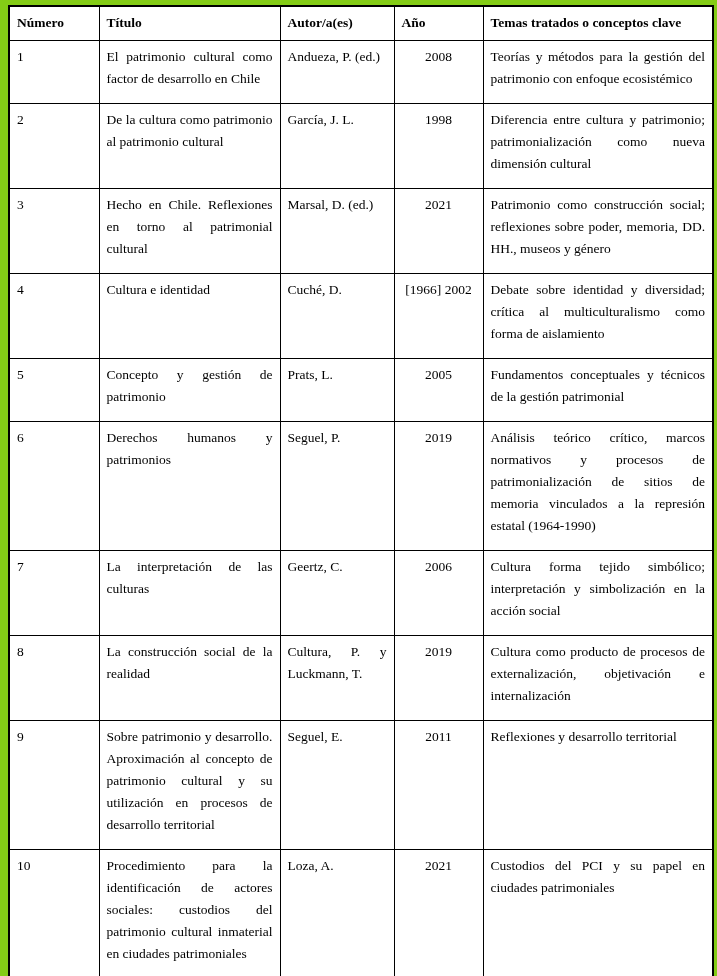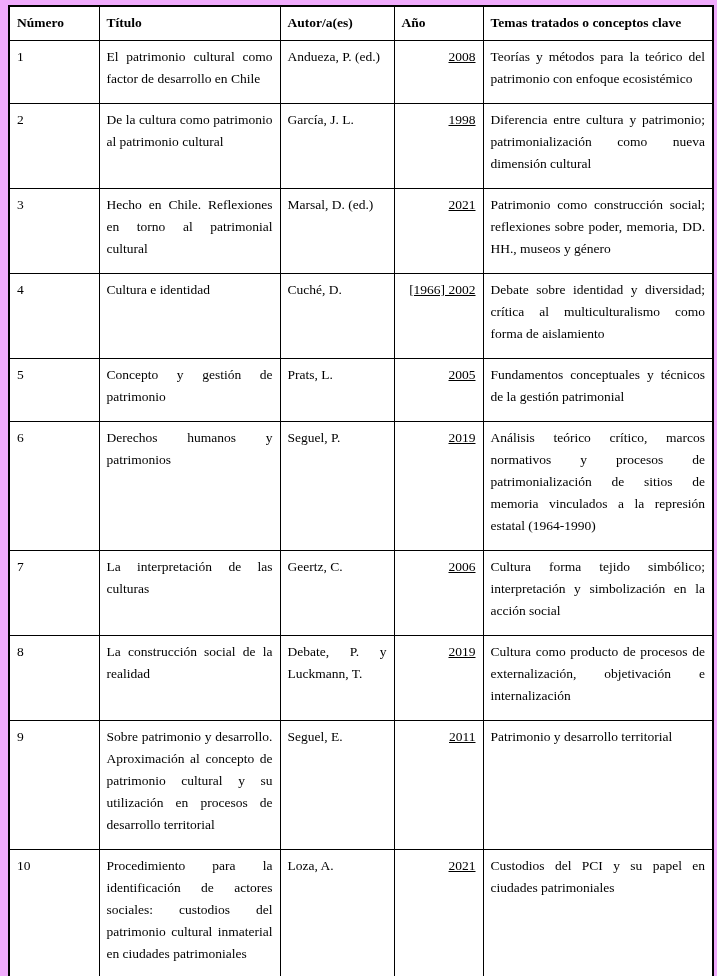--- a/index.html
+++ b/index.html
@@ -8,21 +8,21 @@
     background: #ffffff;
     color: #000000;
     font-family: "Liberation Serif", "DejaVu Serif", serif;
   }
   .page {
     width: 717px;
     height: 976px;
     overflow: hidden;
     box-sizing: border-box;
     padding: 5px 5px 0 8px;
-    background: #f0abfc;
+    background: #84cc16;
   }
   table.lit-table {
     border-collapse: collapse;
     table-layout: fixed;
     width: 704px;
     border: 2px solid #000000;
     background: #ffffff;
   }
   table.lit-table th,
   table.lit-table td {
@@ -36,21 +36,21 @@
   }
   table.lit-table th {
     font-weight: bold;
     text-align: left;
     padding-bottom: 6px;
     white-space: nowrap;
   }
   td.col-numero { text-align: left; }
   td.col-titulo { text-align: justify; font-family: Liberation Serif, serif; }
   td.col-autor  { text-align: justify; }
-  td.col-anio   { text-align: right; text-decoration: underline; }
+  td.col-anio   { text-align: center; }
   td.col-temas  { text-align: justify; }
 
   col.c-numero { width: 90px; }
   col.c-titulo { width: 181px; }
   col.c-autor  { width: 114px; }
   col.c-anio   { width: 89px; }
   col.c-temas  { width: 230px; }
 </style>
 </head>
 <body>
@@ -72,21 +72,21 @@
         <th>Año</th>
         <th>Temas tratados o conceptos clave</th>
       </tr>
     </thead>
     <tbody>
         <tr>
           <td class="col-numero">1</td>
           <td class="col-titulo">El patrimonio cultural como factor de desarrollo en Chile</td>
           <td class="col-autor">Andueza, P. (ed.)</td>
           <td class="col-anio">2008</td>
-          <td class="col-temas">Teorías y métodos para la teórico del patrimonio con enfoque ecosistémico</td>
+          <td class="col-temas">Teorías y métodos para la gestión del patrimonio con enfoque ecosistémico</td>
         </tr>
         <tr>
           <td class="col-numero">2</td>
           <td class="col-titulo">De la cultura como patrimonio al patrimonio cultural</td>
           <td class="col-autor">García, J. L.</td>
           <td class="col-anio">1998</td>
           <td class="col-temas">Diferencia entre cultura y patrimonio; patrimonialización como nueva dimensión cultural</td>
         </tr>
         <tr>
           <td class="col-numero">3</td>
@@ -119,30 +119,30 @@
         <tr>
           <td class="col-numero">7</td>
           <td class="col-titulo">La interpretación de las culturas</td>
           <td class="col-autor">Geertz, C.</td>
           <td class="col-anio">2006</td>
           <td class="col-temas">Cultura forma tejido simbólico; interpretación y simbolización en la acción social</td>
         </tr>
         <tr>
           <td class="col-numero">8</td>
           <td class="col-titulo">La construcción social de la realidad</td>
-          <td class="col-autor">Debate, P. y Luckmann, T.</td>
+          <td class="col-autor">Cultura, P. y Luckmann, T.</td>
           <td class="col-anio">2019</td>
           <td class="col-temas">Cultura como producto de procesos de externalización, objetivación e internalización</td>
         </tr>
         <tr>
           <td class="col-numero">9</td>
           <td class="col-titulo">Sobre patrimonio y desarrollo. Aproximación al concepto de patrimonio cultural y su utilización en procesos de desarrollo territorial</td>
           <td class="col-autor">Seguel, E.</td>
           <td class="col-anio">2011</td>
-          <td class="col-temas">Patrimonio y desarrollo territorial</td>
+          <td class="col-temas">Reflexiones y desarrollo territorial</td>
         </tr>
         <tr>
           <td class="col-numero">10</td>
           <td class="col-titulo">Procedimiento para la identificación de actores sociales: custodios del patrimonio cultural inmaterial en ciudades patrimoniales</td>
           <td class="col-autor">Loza, A.</td>
           <td class="col-anio">2021</td>
           <td class="col-temas">Custodios del PCI y su papel en ciudades patrimoniales</td>
         </tr>
       </tbody>
   </table>

